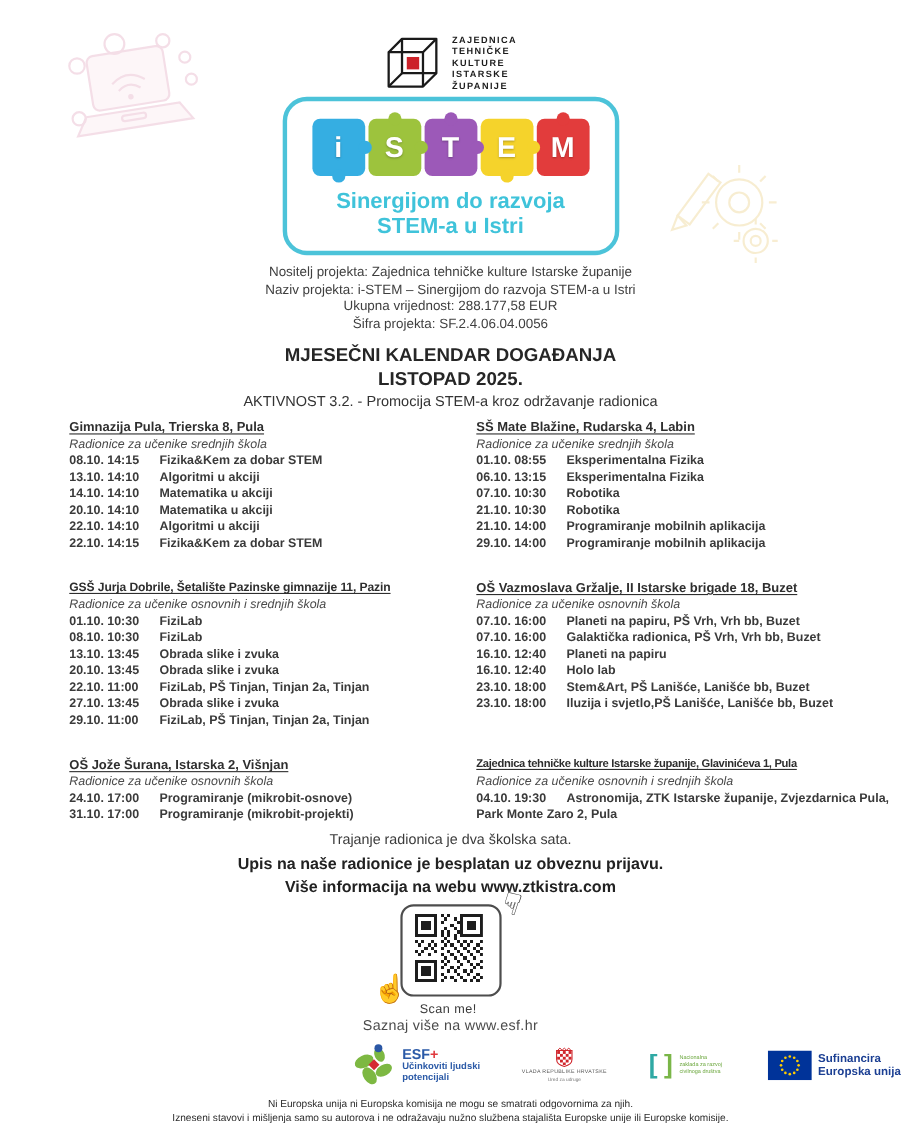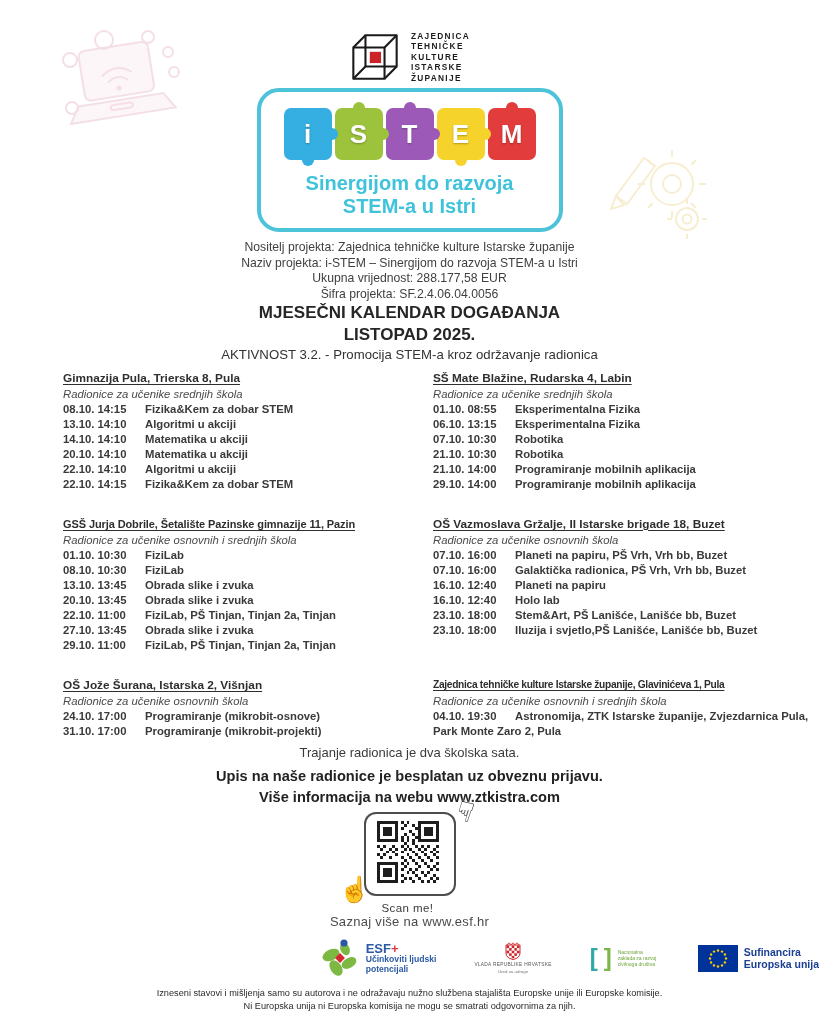--- a/index.html
+++ b/index.html
@@ -28,21 +28,21 @@
   .p-t{background:#9c59b8;z-index:3;}
   .p-e{background:#f5d32b;z-index:2;}
   .p-m{background:#e23c3c;z-index:1;}
   .letter{color:#fff;font-weight:bold;font-size:26px;text-shadow:0 1px 2px rgba(0,0,0,.28);}
   .tagline{margin-top:12px;text-align:center;}
   .tagline div{font-size:20px;font-weight:bold;color:#3fc3da;line-height:23px;}
   
   .project-info{margin-top:8px;text-align:center;}
   .project-info div{font-size:12.2px;color:#3f3f3f;line-height:15.5px;}
   
-  .cal-title{text-align:center;font-size:17px;font-weight:bold;color:#262626;line-height:22px;}
+  .cal-title{margin-top:10px;text-align:center;font-size:17px;font-weight:bold;color:#262626;line-height:22px;}
   .cal-subtitle{text-align:center;font-size:13.2px;color:#333;margin-top:1px;}
   
   .grid{margin:8px 0 0 63px;width:750px;display:grid;grid-template-columns:370px 380px;row-gap:24px;}
   .sec-title{margin:0 0 1px;font-size:11.8px;font-weight:bold;color:#2e2e2e;
              text-decoration:underline;text-underline-offset:2px;white-space:nowrap;line-height:16px;}
   .sec-title.long{font-size:11px;letter-spacing:-.1px;}
   .sec-title.xlong{font-size:10.2px;letter-spacing:-.3px;}
   .sec-audience{font-style:italic;font-size:11.3px;color:#4a4a4a;line-height:15px;}
   .row{font-size:11.3px;font-weight:bold;color:#3a3a3a;line-height:15px;}
   .when{display:inline-block;min-width:82px;}
@@ -328,17 +328,17 @@
         </g>
       </svg>
       <div class="eu-text">
         <div>Sufinancira</div>
         <div>Europska unija</div>
       </div>
     </div>
   </div>
 
   <div class="disclaimer">
+    <div>Ni Europska unija ni Europska komisija ne mogu se smatrati odgovornima za njih.</div>
     <div>Izneseni stavovi i mišljenja samo su autorova i ne odražavaju nužno službena stajališta Europske unije ili Europske komisije.</div>
-    <div>Ni Europska unija ni Europska komisija ne mogu se smatrati odgovornima za njih.</div>
   </div>
 
 </div>
 
 </body></html>

